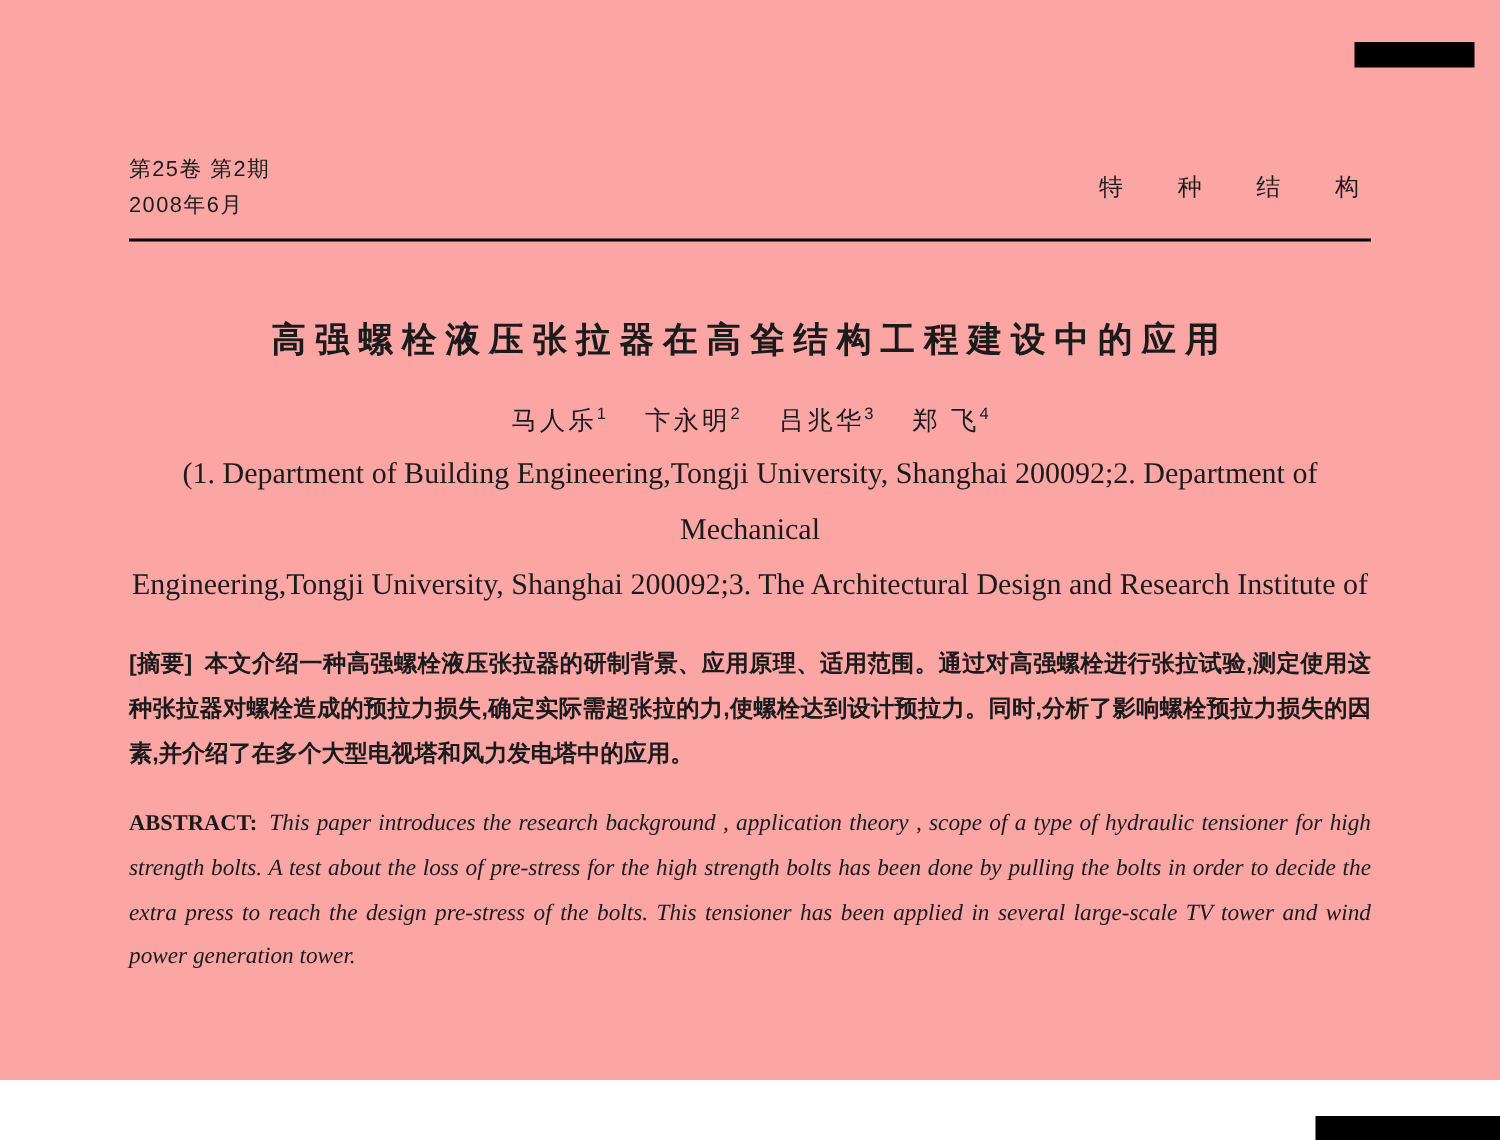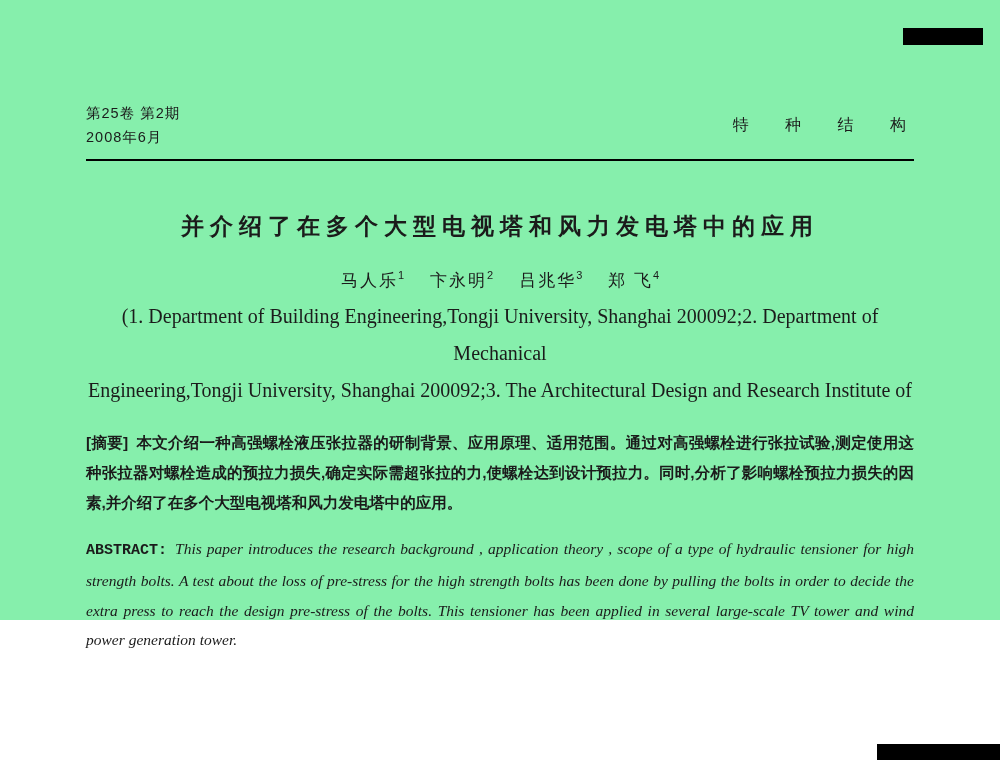--- a/index.html
+++ b/index.html
@@ -5,22 +5,22 @@
   html, body { margin: 0; padding: 0; }
   body {
     width: 1000px; height: 760px;
     background: #ffffff;
     font-family: "Liberation Serif", serif;
     color: #1b1b1b;
     overflow: hidden;
   }
   .page {
     position: relative;
-    width: 1000px; height: 620px;
-    background: #86efac;
+    width: 1000px; height: 720px;
+    background: #fca5a5;
   }
   .artifact { position: absolute; background: #000; }
   .artifact-top { left: 903px; top: 28px; width: 80px; height: 17px; }
   .artifact-bottom { left: 877px; top: 744px; width: 123px; height: 16px; }
 
   .content { padding: 102px 86px 0 86px; }
 
   
   .journal-header {
     display: flex; justify-content: space-between; align-items: center;
@@ -73,21 +73,21 @@
     font-family: "Liberation Sans", sans-serif;
     font-size: 15.5px; font-weight: 600; line-height: 1.95;
     white-space: pre-wrap;
   }
   .abstract-en {
     margin-top: 8px;
     font-size: 15.5px; line-height: 1.92; text-align: justify;
   }
   .abstract-en .label, .keywords-en .label {
     font-style: normal; font-weight: bold; margin-right: 8px;
-    font-family: Liberation Mono, monospace; font-size: 15px;
+    font-family: Liberation Serif, serif; font-size: 15px;
   }
   .abstract-en .text, .keywords-en .text { font-style: italic; }
 </style>
 </head>
 <body>
 
 <div class="page">
 
   <div class="artifact artifact-top"></div>
   <div class="artifact artifact-bottom"></div>
@@ -97,21 +97,21 @@
     <div class="journal-header">
       <div class="jh-left">
         <div>第25卷 第2期</div>
         <div>2008年6月</div>
       </div>
       <div class="jh-center">特 种 结 构</div>
     </div>
 
     <div class="rule"></div>
 
-    <h1 class="article-title">并介绍了在多个大型电视塔和风力发电塔中的应用</h1>
+    <h1 class="article-title">高强螺栓液压张拉器在高耸结构工程建设中的应用</h1>
 
     <div class="authors">
       <span class="author"><span>马人乐</span><sup>1</sup></span><span class="author"><span>卞永明</span><sup>2</sup></span><span class="author"><span>吕兆华</span><sup>3</sup></span><span class="author"><span>郑 飞</span><sup>4</sup></span>
     </div>
 
 
     <div class="affil-en">
       <div>(1. Department of Building Engineering,Tongji University, Shanghai 200092;2. Department of Mechanical</div>
       <div>Engineering,Tongji University, Shanghai 200092;3. The Architectural Design and Research Institute of</div>
     </div>

